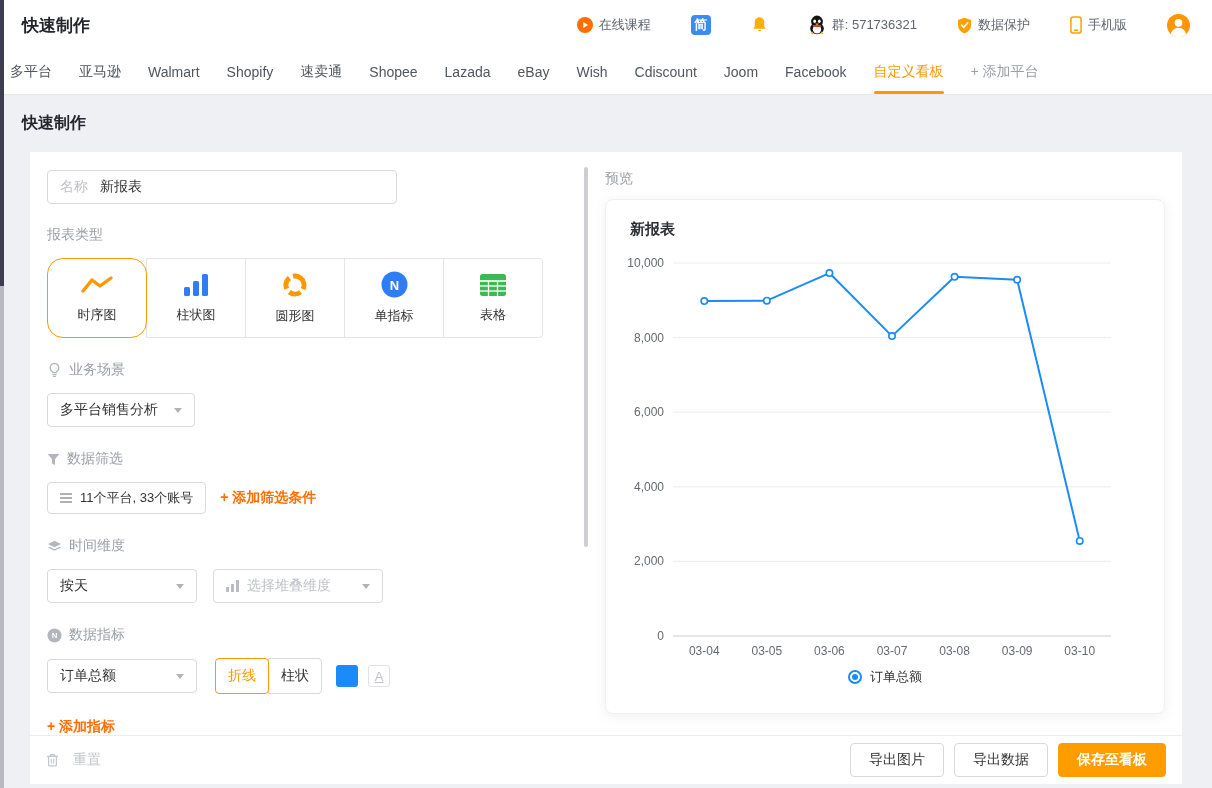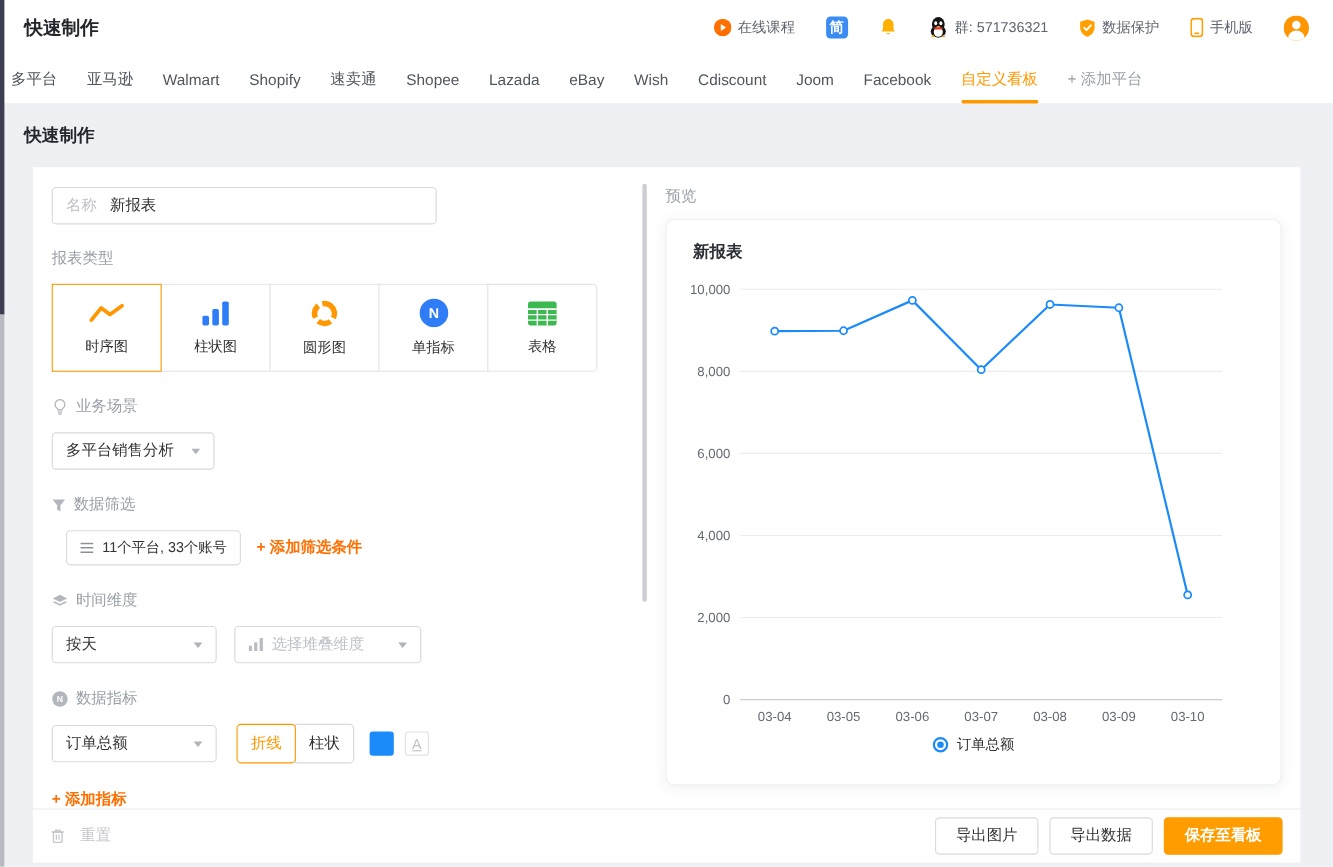--- a/index.html
+++ b/index.html
@@ -15,21 +15,21 @@
   html,body{width:1212px;height:788px;overflow:hidden;}
   body{font-family:"Liberation Sans","DejaVu Sans",sans-serif;background:#eef0f4;position:relative;color:var(--txt);}
 
   
   .edge-dark{position:absolute;left:0;top:0;width:4px;height:286px;background:#3c3c52;z-index:30;}
   .edge-gray{position:absolute;left:0;top:286px;width:4px;height:502px;background:#b7bac1;z-index:30;}
 
   
   .topbar{height:50px;background:#fff;display:flex;align-items:center;padding:0 22px;}
   .topbar-title{font-size:17px;font-weight:bold;color:#23252b;}
-  .topbar-right{margin-left:auto;display:flex;align-items:center;gap:28px;justify-content:flex-end;}
+  .topbar-right{margin-left:auto;display:flex;align-items:center;gap:40px;justify-content:flex-end;}
   .top-item{display:flex;align-items:center;gap:6px;font-size:13px;color:#5f6670;cursor:pointer;}
   .lang-badge{width:20px;height:20px;border-radius:4px;background:#3b8cf2;color:#fff;font-size:13px;display:flex;align-items:center;justify-content:center;font-weight:bold;}
 
   
   .tabbar{height:45px;background:#fff;border-bottom:1px solid #e8e9ef;display:flex;align-items:center;padding:0 10px;gap:27px;font-size:14px;color:#51565d;}
   .tab{height:100%;display:flex;align-items:center;position:relative;cursor:pointer;white-space:nowrap;}
   .tab.active{color:var(--accent);}
   .tab.active::after{content:"";position:absolute;left:0;right:0;bottom:0;height:3px;border-radius:2px;background:var(--accent);}
   .tab-add{color:#9aa0a6;}
 
@@ -45,29 +45,29 @@
   .name-input .lbl{color:#c0c0c6;margin-right:12px;}
   .name-input .val{color:var(--txt);}
 
   .section-title{margin-top:23px;font-size:14px;color:var(--gray-label);display:flex;align-items:center;gap:7px;}
   .section-title svg{flex:0 0 auto;}
 
   .type-group{margin-top:14px;display:flex;}
   .type-cell{width:100px;height:80px;border:1px solid #e4e4ea;margin-left:-1px;background:#fff;display:flex;flex-direction:column;align-items:center;justify-content:center;gap:9px;font-size:13px;color:var(--txt);cursor:pointer;position:relative;}
   .type-cell:first-child{margin-left:0;border-radius:4px 0 0 4px;}
   .type-cell:last-child{border-radius:0 4px 4px 0;}
-  .type-cell.selected{border:1px solid var(--accent);border-radius:0;z-index:2;}
+  .type-cell.selected{border:1px solid var(--accent);border-radius:16px;z-index:2;}
 
   .row{display:flex;align-items:center;margin-top:14px;}
   .select{height:34px;border:1px solid var(--border);border-radius:4px;background:#fff;display:flex;align-items:center;padding:0 12px;font-size:14px;color:var(--txt);cursor:pointer;}
   .select .flex1{flex:1;}
   .caret{width:0;height:0;border-left:4px solid transparent;border-right:4px solid transparent;border-top:5px solid #b0b3b9;margin-left:10px;}
   .placeholder{color:#bfc2c9;}
 
-  .filter-btn{height:32px;border:1px solid var(--border);border-radius:4px;background:#fff;display:flex;align-items:center;gap:8px;padding:12px 12px;font-size:13px;color:var(--txt);cursor:pointer;margin-left:13px;}
+  .filter-btn{height:32px;border:1px solid var(--border);border-radius:4px;background:#fff;display:flex;align-items:center;gap:8px;padding:12px 12px;font-size:13px;color:var(--txt);cursor:pointer;}
   .link-orange{color:var(--link-orange);font-size:14px;font-weight:bold;margin-left:14px;cursor:pointer;}
   .add-metric{margin-top:24px;margin-left:0;display:inline-block;}
 
   .seg{display:flex;margin-left:18px;}
   .seg-btn{width:54px;height:36px;display:flex;align-items:center;justify-content:center;font-size:14px;background:#fff;cursor:pointer;}
   .seg-btn.sel{border:1px solid var(--accent);color:var(--accent);border-radius:4px;z-index:2;}
   .seg-btn.unsel{border:1px solid var(--border);color:var(--txt);margin-left:-1px;border-radius:0 4px 4px 0;}
   .swatch{width:22px;height:22px;border-radius:3px;background:var(--blue);margin-left:14px;cursor:pointer;}
   .font-btn{width:22px;height:22px;border:1px solid #e2e2e6;border-radius:3px;margin-left:10px;display:flex;align-items:center;justify-content:center;font-size:13px;color:#bfbfc4;text-decoration:underline;cursor:pointer;background:#fff;}
 

